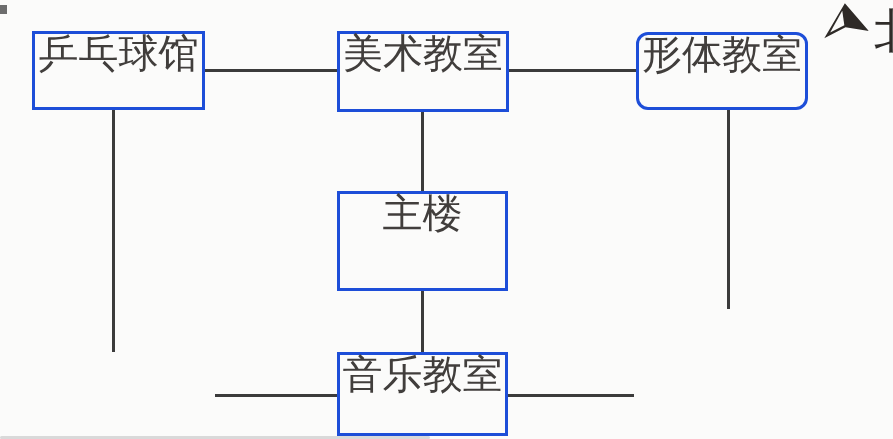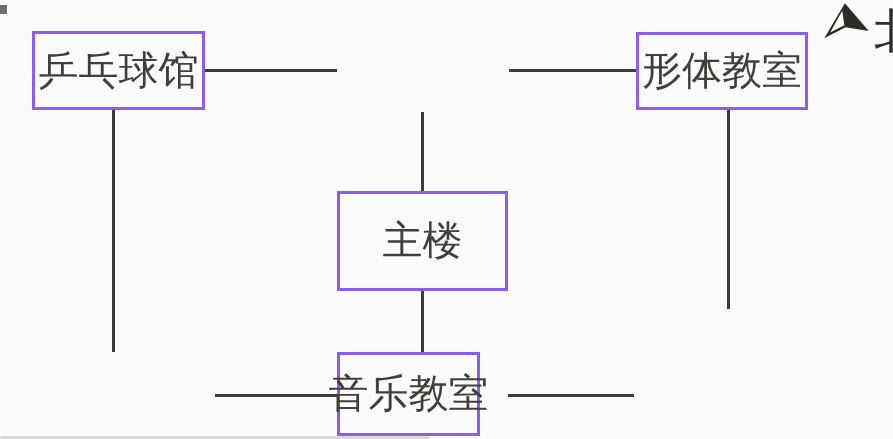--- a/index.html
+++ b/index.html
@@ -11,39 +11,38 @@
   }
   .canvas {
     position: relative;
     width: 893px; height: 439px;
     background: #fbfbfa;
     overflow: hidden;
   }
   .box {
     position: absolute;
     box-sizing: border-box;
-    border: 3px solid #8b5cf6;
+    border: 3px solid #1d4ed8;
     background: #fbfbfa;
     display: flex;
-    align-items: center;
     justify-content: center;
     color: #413e3c;
     font-size: 40px;
     line-height: 1;
     white-space: nowrap;
     z-index: 2;
   }
   .box .label { display: block; }
   
   .box-pingpong { left: 32px;  top: 31px;  width: 173px; height: 79px; }
   .box-art      { left: 337px; top: 31px;  width: 172px; height: 81px; }
-  .box-dance    { left: 636px; top: 32px;  width: 172px; height: 78px; }
+  .box-dance    { left: 636px; top: 32px;  width: 172px; height: 78px; border-radius: 12px; }
   .box-main     { left: 337px; top: 191px; width: 171px; height: 100px; }
   .box-computer { left: 5px;   top: 352px; width: 210px; height: 77px; }
-  .box-music    { left: 337px; top: 352px; width: 143px; height: 84px; }
+  .box-music    { left: 337px; top: 352px; width: 171px; height: 84px; }
   .box-science  {
     left: 634px; top: 309px; width: 173px; height: 124px;
     flex-direction: column; gap: 14px;
   }
   
   .edge {
     position: absolute;
     background: #3b3b3b;
     z-index: 1;
   }
@@ -100,20 +99,23 @@
   <div class="edge edge-art-main"></div>
   <div class="edge edge-main-music"></div>
   <div class="edge edge-dance-science"></div>
   <div class="edge edge-computer-music"></div>
   <div class="edge edge-music-science"></div>
 
   <div class="box box-pingpong">
     <span class="label">乒乓球馆</span>
   </div>
 
+  <div class="box box-art">
+    <span class="label">美术教室</span>
+  </div>
 
   <div class="box box-dance">
     <span class="label">形体教室</span>
   </div>
 
   <div class="box box-main">
     <span class="label">主楼</span>
   </div>
 
 

